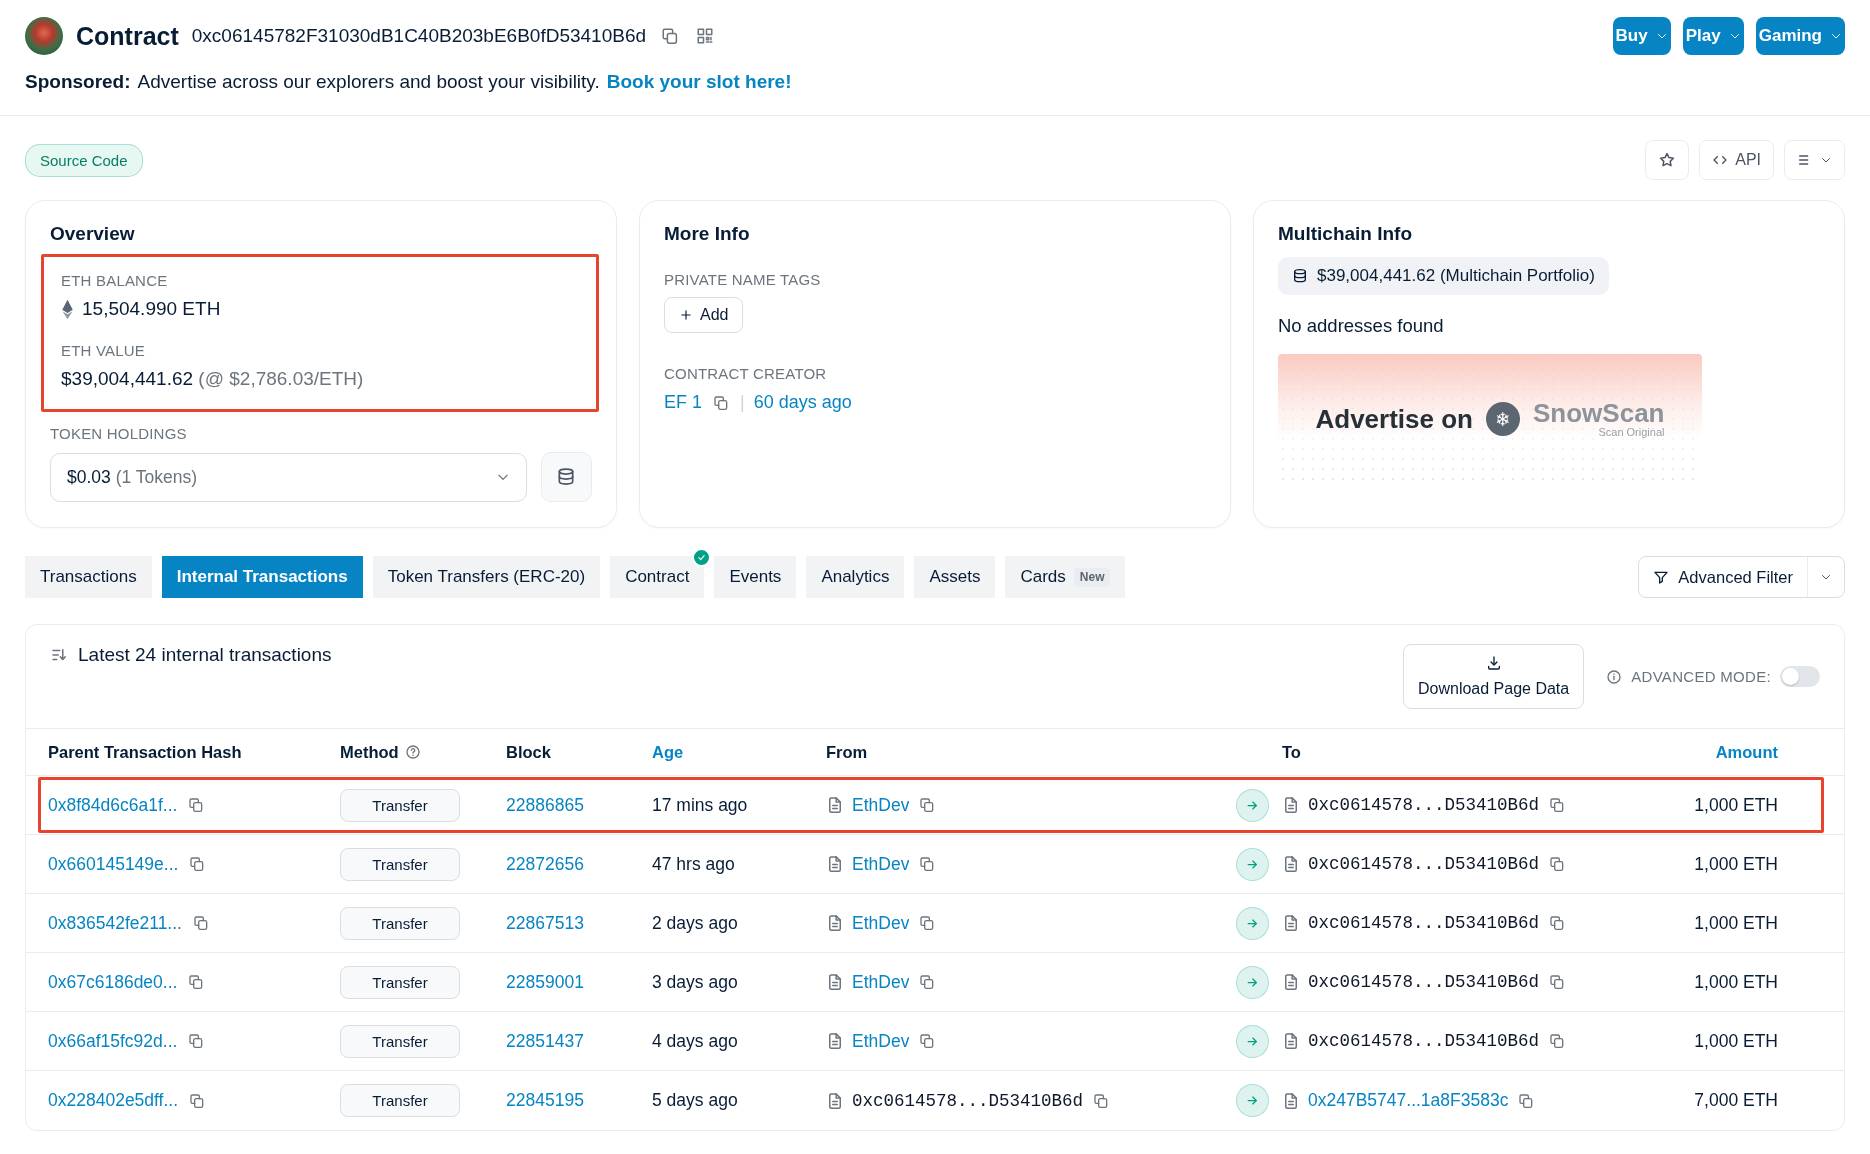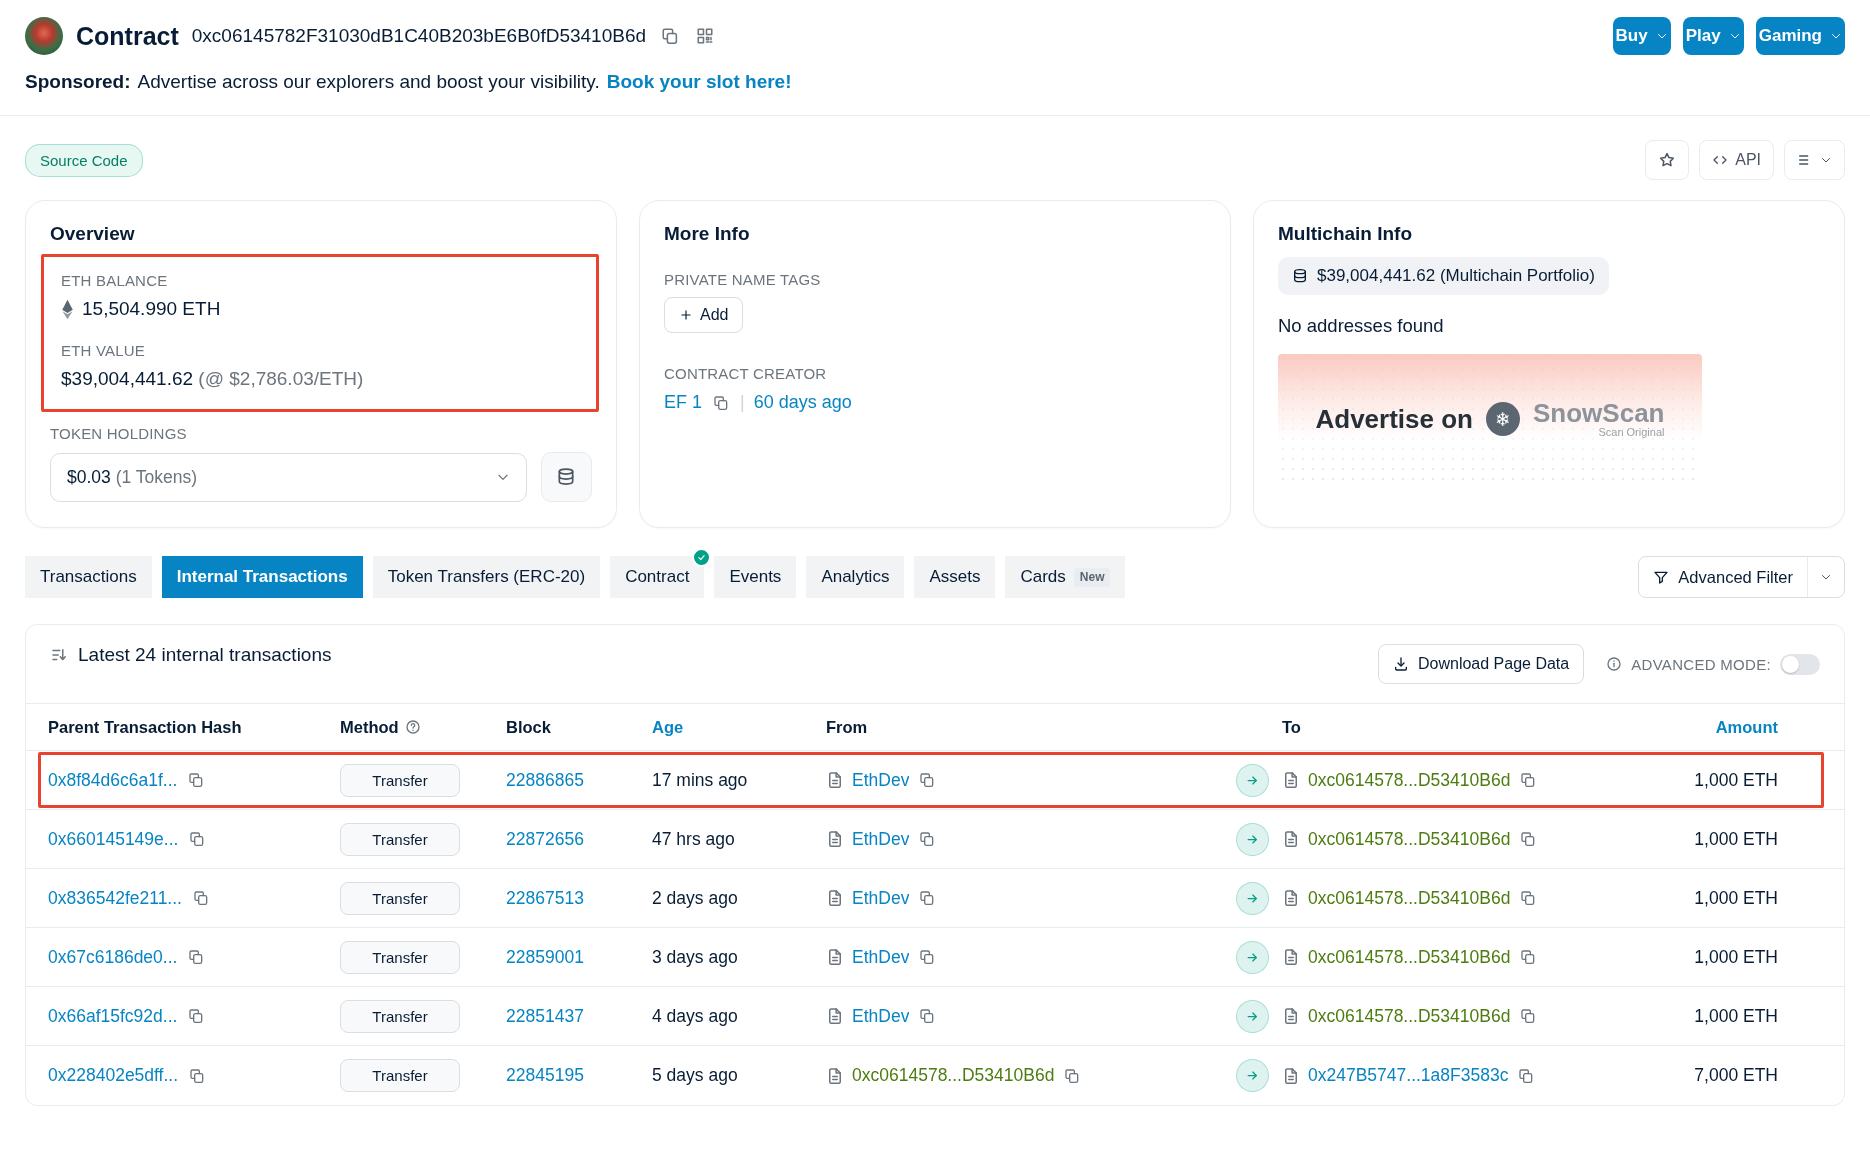--- a/index.html
+++ b/index.html
@@ -67,40 +67,40 @@
 .new-badge{margin-left:8px;font-size:12px;font-weight:600;color:#5b6470;background:#e9edf1;border-radius:4px;padding:2.5px 6px;}
 .split-btn{display:flex;align-items:stretch;border:1px solid #d8dee4;border-radius:8px;overflow:hidden;height:42px;background:#fff;}
 .split-main{display:flex;align-items:center;gap:9px;padding:0 14px;font-size:16.5px;color:#081d35;}
 .split-sep{width:1px;background:#e9ecef;}
 .split-caret{width:36px;display:flex;align-items:center;justify-content:center;color:#4b5563;}
 
 .table-card{margin-top:26px;border:1px solid #e9ecef;border-radius:12px;background:#fff;overflow:hidden;}
 .table-toolbar{display:flex;justify-content:space-between;align-items:flex-start;padding:19px 24px;}
 .tt-left{display:flex;align-items:center;gap:10px;font-size:19px;}
 .tt-right{display:flex;align-items:center;gap:22px;}
-.dl-btn{display:flex;align-items:center;gap:9px;border:1px solid #d8dee4;border-radius:8px;padding:10px 14px;font-size:16px;background:#fff;}
+.dl-btn{display:flex;align-items:center;gap:9px;border:1px solid #d8dee4;border-radius:8px;padding:10px 14px;font-size:16px;background:#fff;flex-direction:column;}
 .adv-mode{display:flex;align-items:center;gap:9px;color:#6c757d;font-size:15px;letter-spacing:.3px;}
 .toggle{width:40px;height:21px;border-radius:999px;background:#e2e6ea;position:relative;cursor:pointer;}
 .toggle .knob{position:absolute;top:2px;left:2px;width:17px;height:17px;border-radius:50%;background:#fff;box-shadow:0 1px 2px rgba(0,0,0,.2);}
 .grid-cols{display:grid;grid-template-columns:292px 166px 146px 174px 410px 46px 366px 1fr;align-items:center;padding:0 36px 0 22px;}
 .t-head{height:48px;border-top:1px solid #e9ecef;border-bottom:1px solid #e9ecef;font-weight:700;font-size:16.5px;}
 .th{display:flex;align-items:center;gap:6px;}
 .link-th{color:var(--primary);cursor:pointer;}
 .amount-th{justify-content:flex-end;padding-right:30px;}
 .q-ic{color:#6c757d;}
 .trow{height:59px;border-bottom:1px solid #e9ecef;position:relative;font-size:17.5px;}
 .trow:last-child{border-bottom:none;}
 .trow.annotated::after{content:"";position:absolute;left:12px;right:20px;top:1px;bottom:1px;border:3px solid var(--annotation);border-radius:2px;pointer-events:none;}
 .cell{display:flex;align-items:center;min-width:0;}
 .hash-cell{gap:9px;}
 .addr-wrap{gap:8px;}
 .trunc{white-space:nowrap;overflow:hidden;text-overflow:ellipsis;}
 .method-pill{border:1px solid #d8dee4;background:#f8f9fa;border-radius:8px;width:120px;text-align:center;padding:7px 0;font-size:15px;color:#081d35;}
 .file-ic{color:#6c757d;display:inline-flex;flex:0 0 auto;}
-.addr{color:#4d7c0f;}
+.addr{color:#0f172a;font-family:Liberation Mono, monospace;}
 .arrow-circle{width:33px;height:33px;border-radius:50%;background:rgba(0,161,134,.13);border:1px solid rgba(0,161,134,.25);color:var(--success);display:flex;align-items:center;justify-content:center;}
 .arrow-circle svg{width:15px;height:15px;}
 .amount-cell{justify-content:flex-end;padding-right:30px;}
 </style>
 </head>
 <body>
 
 <div class="page">
 
   <header class="topbar">

